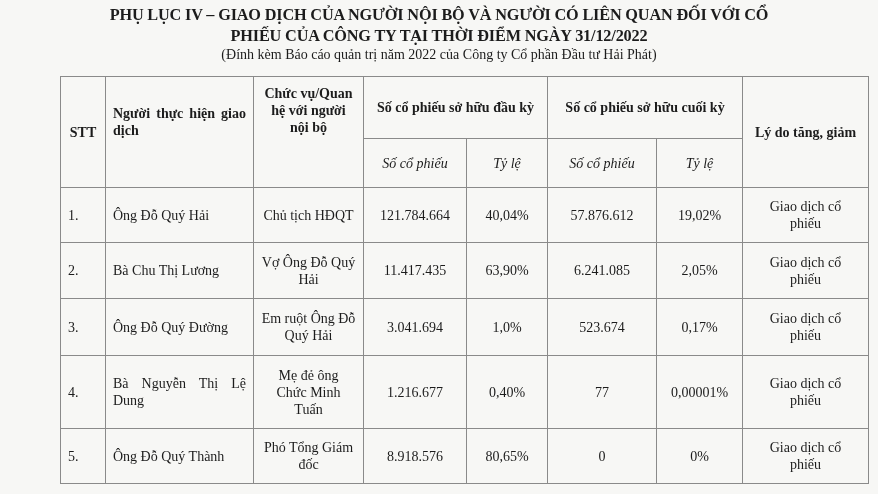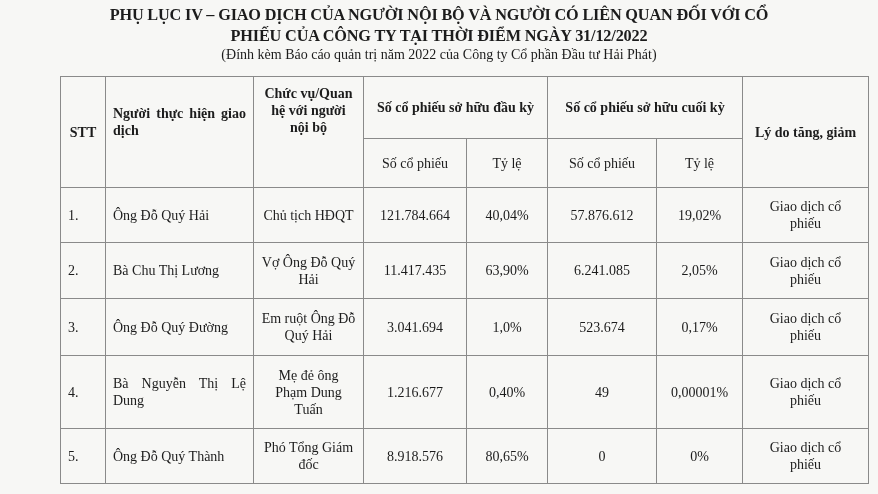--- a/index.html
+++ b/index.html
@@ -29,21 +29,21 @@
       border:1px solid #8a8a8a;
       padding:0 7px;
       vertical-align:middle;
       line-height:17px;
     }
     th { font-weight:bold; }
     .c { text-align:center; }
     .r { text-align:center; }
     .l { text-align:left; }
     .j { text-align:justify; text-align-last:left; }
-    .hn { font-weight:normal; }
+    .hn { font-weight:normal;font-style:italic; }
     .top { vertical-align:top; padding-top:30px; }
   </style>
 </head>
 <body>
 
 <div class="title">
   <div>PHỤ LỤC IV – GIAO DỊCH CỦA NGƯỜI NỘI BỘ VÀ NGƯỜI CÓ LIÊN QUAN ĐỐI VỚI CỔ</div>
   <div>PHIẾU CỦA CÔNG TY TẠI THỜI ĐIỂM NGÀY 31/12/2022</div>
 </div>
 <div class="subtitle">(Đính kèm Báo cáo quản trị năm 2022 của Công ty Cổ phần Đầu tư Hải Phát)</div>
@@ -102,24 +102,24 @@
       <td class="c">Em ruột Ông Đỗ Quý Hải</td>
       <td class="r">3.041.694</td>
       <td class="r">1,0%</td>
       <td class="r">523.674</td>
       <td class="r">0,17%</td>
       <td class="c" style="padding:0 24px">Giao dịch cổ phiếu</td>
     </tr>
     <tr style="height:73px">
       <td class="l">4.</td>
       <td class="j">Bà Nguyễn Thị Lệ Dung</td>
-      <td class="c" style="padding:0 18px">Mẹ đẻ ông Phạm Dung Tuấn</td>
+      <td class="c" style="padding:0 18px">Mẹ đẻ ông Chức Minh Tuấn</td>
       <td class="r">1.216.677</td>
       <td class="r">0,40%</td>
-      <td class="r">49</td>
+      <td class="r">77</td>
       <td class="r">0,00001%</td>
       <td class="c" style="padding:0 24px">Giao dịch cổ phiếu</td>
     </tr>
     <tr style="height:55px">
       <td class="l">5.</td>
       <td class="l">Ông Đỗ Quý Thành</td>
       <td class="c">Phó Tổng Giám đốc</td>
       <td class="r">8.918.576</td>
       <td class="r">80,65%</td>
       <td class="r">0</td>

